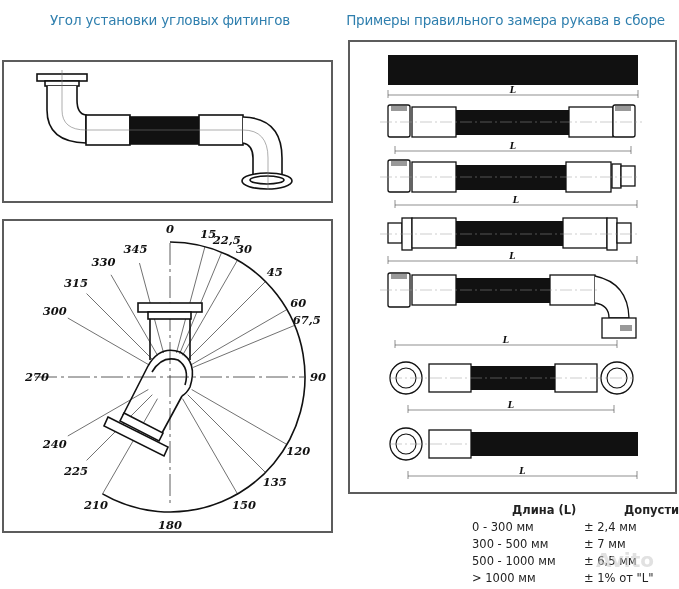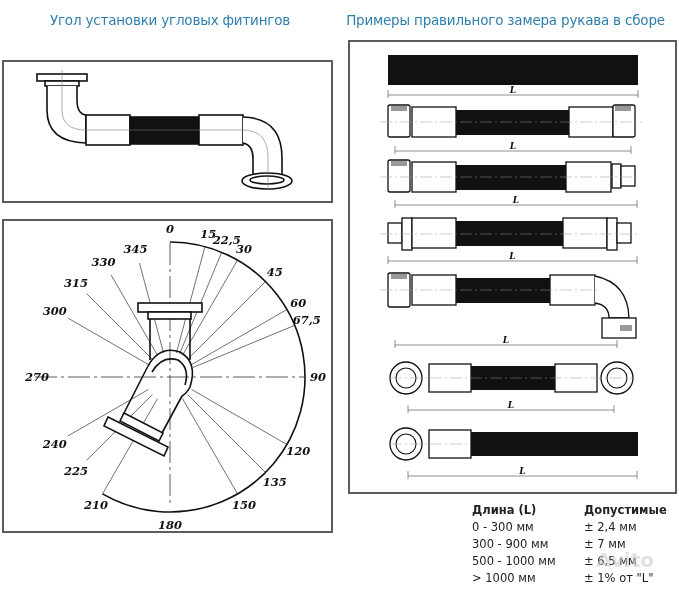--- a/index.html
+++ b/index.html
@@ -12,21 +12,21 @@
   #frame-angle { left: 2px; top: 219px; width: 331px; height: 314px; }
   #frame-examples { left: 348px; top: 40px; width: 329px; height: 454px; }
   svg { position: absolute; left: 0; top: 0; }
   .ang-label { font-family: "DejaVu Serif", serif; font-style: italic; font-weight: bold; font-size: 11.5px; fill: #111; }
   .L-label { font-family: "DejaVu Serif", serif; font-style: italic; font-weight: bold; font-size: 9px; fill: #111; }
   .tol { position: absolute; top: 502px; font-family: "DejaVu Sans", sans-serif; font-size: 11.5px; line-height: 17px; color: #222; }
   .tol div { white-space: nowrap; }
   #tol-caption { left: 350px; font-weight: bold; }
   #tol-lengths { left: 472px; }
   #tol-dev { left: 584px; }
-  .hdr { font-weight: bold; }
+  .hdr { font-weight: bold; margin-left: 40px; }
   .watermark { position: absolute; left: 596px; top: 548px; font-family: "DejaVu Sans", sans-serif; font-size: 20px; color: rgba(200,200,200,0.55); font-weight: bold; }
 </style>
 </head>
 <body>
 
 <div id="title-left" class="title">
   <div>Угол установки угловых фитингов</div>
 </div>
 <div id="title-right" class="title">Примеры правильного замера рукава в сборе</div>
 
@@ -192,21 +192,21 @@
       <line x1="637" y1="471" x2="637" y2="479" stroke="#444" stroke-width="0.6"></line>
       <text x="522.5" y="474" text-anchor="middle" class="L-label">L</text>
     </g>
 </svg>
 
 <div id="tol-caption" class="tol">
 </div>
 <div id="tol-lengths" class="tol">
   <div class="hdr">Длина (L)</div>
   <div>0 - 300 мм</div>
-  <div>300 - 900 мм</div>
+  <div>300 - 500 мм</div>
   <div>500 - 1000 мм</div>
   <div>&gt; 1000 мм</div>
 </div>
 <div id="tol-dev" class="tol">
   <div class="hdr">Допустимые</div>
   <div>± 2,4 мм</div>
   <div>± 7 мм</div>
   <div>± 6,5 мм</div>
   <div>± 1% от "L"</div>
 </div>

